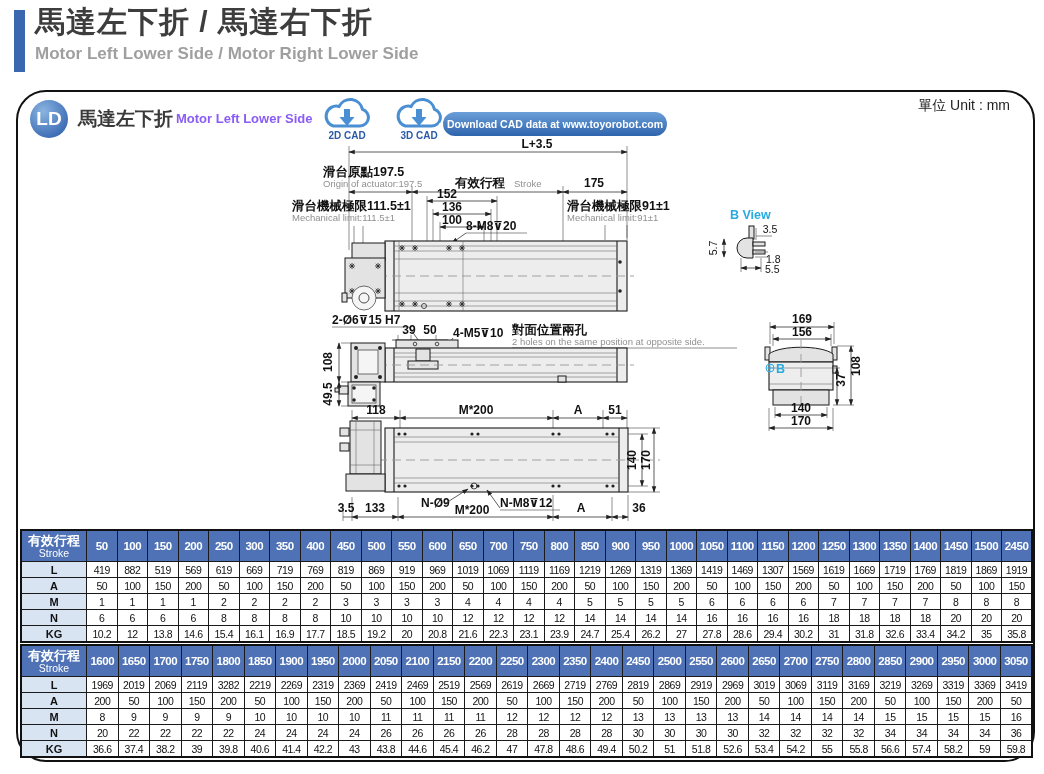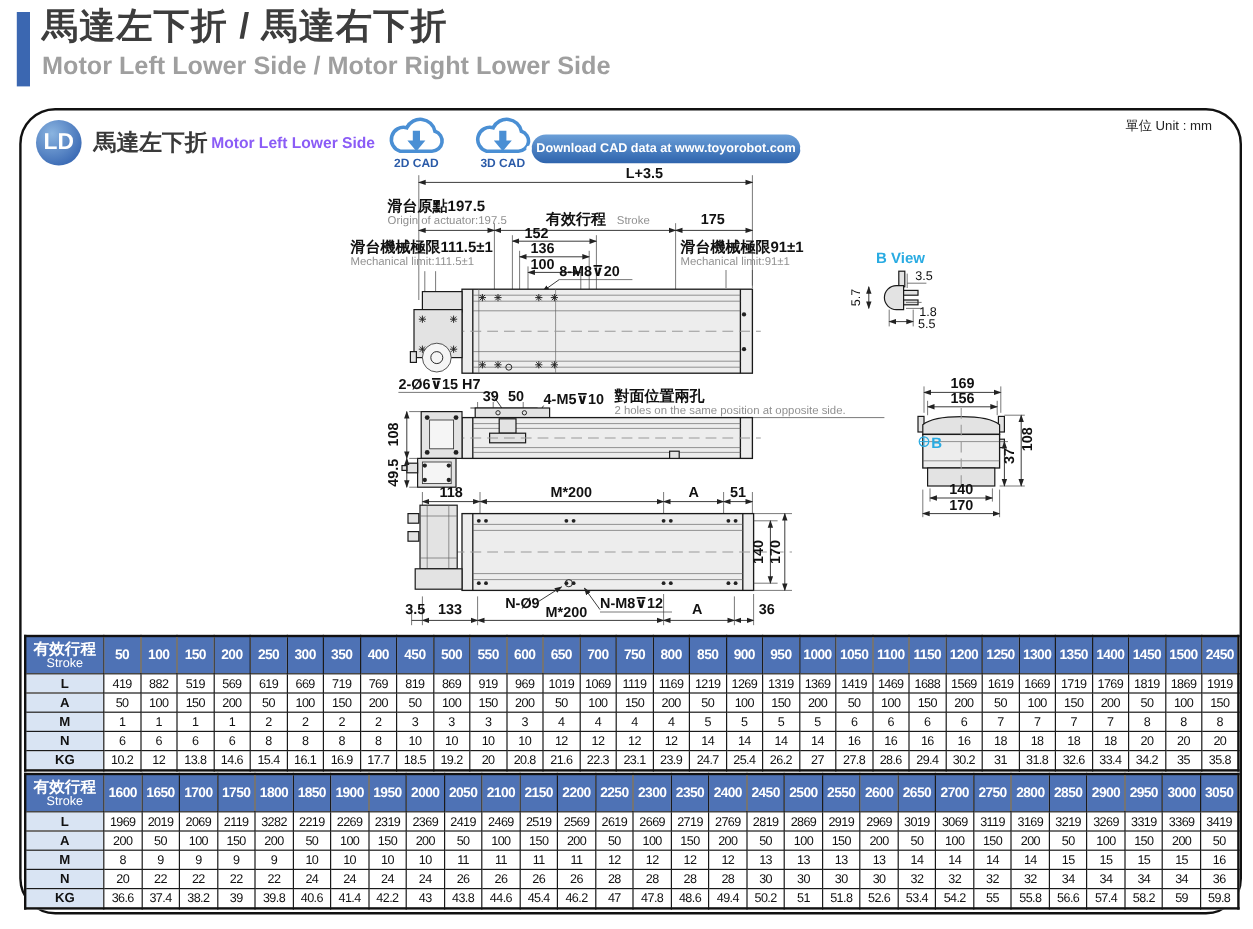--- a/index.html
+++ b/index.html
@@ -2,35 +2,35 @@
 <html><head>
 <meta charset="utf-8">
 <style>
   html,body{margin:0;padding:0;}
   body{position:relative;width:1044px;height:774px;background:#fff;overflow:hidden;
        font-family:"Liberation Sans","DejaVu Sans",sans-serif;
        --accent:#3b67b1; --thead:#4e72b5; --lblbg:#d9e4f3; --cyan:#29abe2;}
   
   .accent-bar{position:absolute;left:14px;top:10px;width:11px;height:62px;background:var(--accent);}
   .title{position:absolute;left:35px;top:2px;font-size:30px;font-weight:bold;color:#3d3d3d;letter-spacing:1px;}
-  .subtitle{position:absolute;left:35px;top:44px;font-size:21px;font-weight:bold;color:#9f9f9f;}
+  .subtitle{position:absolute;left:35px;top:44px;font-size:17px;font-weight:bold;color:#9f9f9f;}
   
   .panel{position:absolute;left:16px;top:90px;width:1019px;height:672px;border:2px solid #111;border-radius:30px;background:#fff;box-sizing:border-box;}
   .badge{position:absolute;left:30px;top:100px;width:38px;height:38px;border-radius:50%;
          background:radial-gradient(circle at 35% 30%, #8ab4e0, #3e6db6 75%);
          color:#fff;font-size:19px;font-weight:bold;display:flex;align-items:center;justify-content:center;}
   .pname{position:absolute;left:78px;top:106px;font-size:19px;font-weight:bold;color:#3a3a3a;}
   .pname-en{position:absolute;left:176px;top:111px;font-size:13px;font-weight:bold;color:#8b5cf6;}
   .cloud-btn{position:absolute;top:97px;width:54px;height:48px;text-align:center;cursor:pointer;}
   #cad2d{left:320px;} #cad3d{left:392px;}
   .cloud-lbl{font-size:10px;font-weight:bold;color:#2b5ba8;margin-top:-3px;}
   .dl-pill{position:absolute;left:443px;top:112px;width:224px;height:24px;border-radius:13px;
            background:linear-gradient(#6b9fd8,#2e64ad);color:#fff;font-size:10.5px;font-weight:bold;
            display:flex;align-items:center;justify-content:center;cursor:pointer;white-space:nowrap;}
-  .unit{position:absolute;left:820px;top:97px;width:190px;text-align:right;font-size:11px;color:#222;}
+  .unit{position:absolute;left:820px;top:97px;width:190px;text-align:right;font-size:14px;color:#222;}
   
   #draw{position:absolute;left:0;top:0;width:1044px;height:545px;pointer-events:none;}
   #draw .ln{stroke:#1a1a1a;stroke-width:1.1;fill:none}
   #draw .thin{stroke:#606060;stroke-width:0.55;fill:none}
   #draw .dimln{stroke:#333;stroke-width:0.8;fill:none}
   #draw .ext{stroke:#444;stroke-width:0.6;fill:none}
   #draw .cl{stroke:#999;stroke-width:0.9;stroke-dasharray:9 5;fill:none}
   #draw .fillA{fill:#ededed;stroke:#1a1a1a;stroke-width:1.1}
   #draw .fillB{fill:#e3e3e3;stroke:#1a1a1a;stroke-width:1}
   #draw .fillC{fill:#f5f5f5;stroke:#333;stroke-width:0.7}
@@ -351,21 +351,21 @@
         <td>1019</td>
         <td>1069</td>
         <td>1119</td>
         <td>1169</td>
         <td>1219</td>
         <td>1269</td>
         <td>1319</td>
         <td>1369</td>
         <td>1419</td>
         <td>1469</td>
-        <td>1688</td>
+        <td>1307</td>
         <td>1569</td>
         <td>1619</td>
         <td>1669</td>
         <td>1719</td>
         <td>1769</td>
         <td>1819</td>
         <td>1869</td>
         <td>1919</td>
       </tr>
       <tr>

